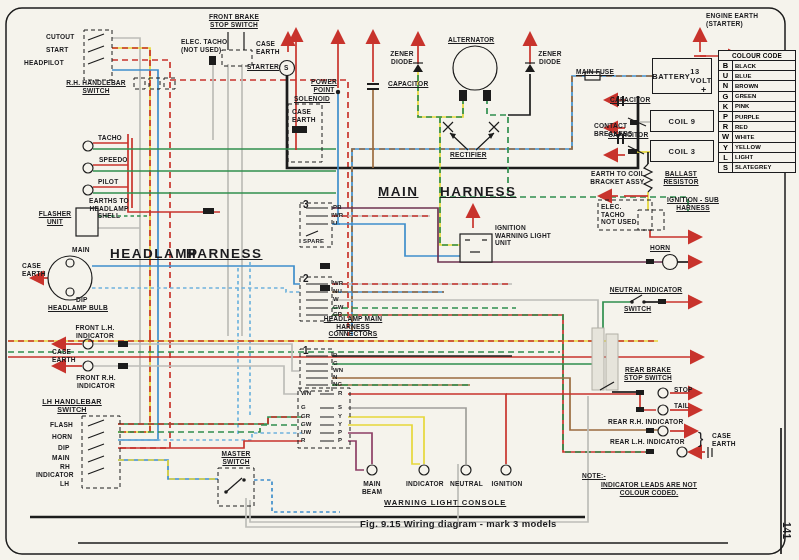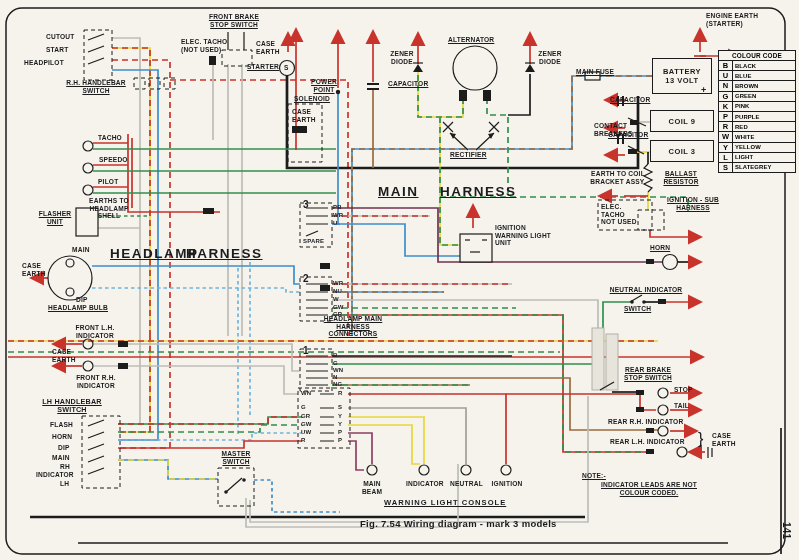--- a/index.html
+++ b/index.html
@@ -19,21 +19,21 @@
   .boxd{fill:none;stroke:var(--black);stroke-width:1;stroke-dasharray:4 3;}
   .blk{fill:var(--black);stroke:none;}
   .lbl{position:absolute;font-size:6.6px;line-height:1.15;font-weight:700;color:#1b1b1e;
        letter-spacing:.2px;text-transform:uppercase;white-space:pre-line;}
   .ctr{text-align:center;}
   .ul{text-decoration:underline;text-align:center;}
   .big{font-size:13.5px;font-weight:700;letter-spacing:1.5px;text-decoration:underline;}
   .cap{font-size:9.5px;font-weight:700;letter-spacing:.3px;text-transform:none;}
   .code{font-size:6px;font-weight:700;}
   .numc{font-size:10px;font-weight:700;}
-  .boxlbl{position:absolute;border:1.5px solid #1b1b1e;display:flex;flex-direction:column;
+  .boxlbl{position:absolute;border:1.5px solid #1b1b1e;display:flex;flex-direction:row;
           align-items:center;justify-content:center;font-size:7.5px;font-weight:700;
           letter-spacing:.5px;color:#1b1b1e;background:#f5f3ec;}
   #cctable{position:absolute;left:718px;top:50px;width:76px;border:1.3px solid #1b1b1e;
            background:#f5f3ec;border-collapse:collapse;}
   #cctable div.hd{font-size:6.4px;font-weight:700;text-align:center;border-bottom:1px solid #1b1b1e;
            padding:1px 0;letter-spacing:.2px;}
   .ccrow{display:flex;border-bottom:1px solid #1b1b1e;height:9.2px;align-items:center;}
   .ccrow:last-child{border-bottom:none;}
   .ccrow .c1{width:13px;border-right:1px solid #1b1b1e;font-size:7.5px;font-weight:700;
              text-align:center;align-self:stretch;line-height:9.2px;}
@@ -410,21 +410,21 @@
 <span class="lbl code" style="left:338px;top:413px">Y</span>
 <span class="lbl code" style="left:338px;top:421px">Y</span>
 <span class="lbl code" style="left:338px;top:429px">P</span>
 <span class="lbl code" style="left:338px;top:437px">P</span>
 
 <span class="lbl ctr" style="left:356px;top:480px;width:32px">MAIN BEAM</span>
 <span class="lbl ctr" style="left:406px;top:480px;width:36px">INDICATOR</span>
 <span class="lbl ctr" style="left:450px;top:480px;width:32px">NEUTRAL</span>
 <span class="lbl ctr" style="left:490px;top:480px;width:34px">IGNITION</span>
 <span class="lbl ul" style="left:384px;top:499px;font-size:7.6px;letter-spacing:1px">WARNING  LIGHT  CONSOLE</span>
-<span class="lbl cap" style="left:360px;top:519px">Fig. 7.54  Wiring diagram - mark 3 models</span>
+<span class="lbl cap" style="left:360px;top:519px">Fig. 9.15  Wiring diagram - mark 3 models</span>
 
 <span class="lbl ul" style="left:618px;top:366px;width:60px">REAR BRAKE STOP SWITCH</span>
 <span class="lbl" style="left:674px;top:386px">STOP</span>
 <span class="lbl" style="left:674px;top:402px">TAIL</span>
 <span class="lbl" style="left:608px;top:418px;width:82px">REAR R.H. INDICATOR</span>
 <span class="lbl" style="left:610px;top:438px;width:82px">REAR L.H. INDICATOR</span>
 <span class="lbl" style="left:698px;top:430px;font-size:16px;font-weight:400">}</span>
 <span class="lbl" style="left:712px;top:432px;width:28px">CASE EARTH</span>
 <span class="lbl ul" style="left:582px;top:472px">NOTE:-</span>
 <span class="lbl ul" style="left:588px;top:481px;width:122px">INDICATOR LEADS ARE NOT COLOUR CODED.</span>

